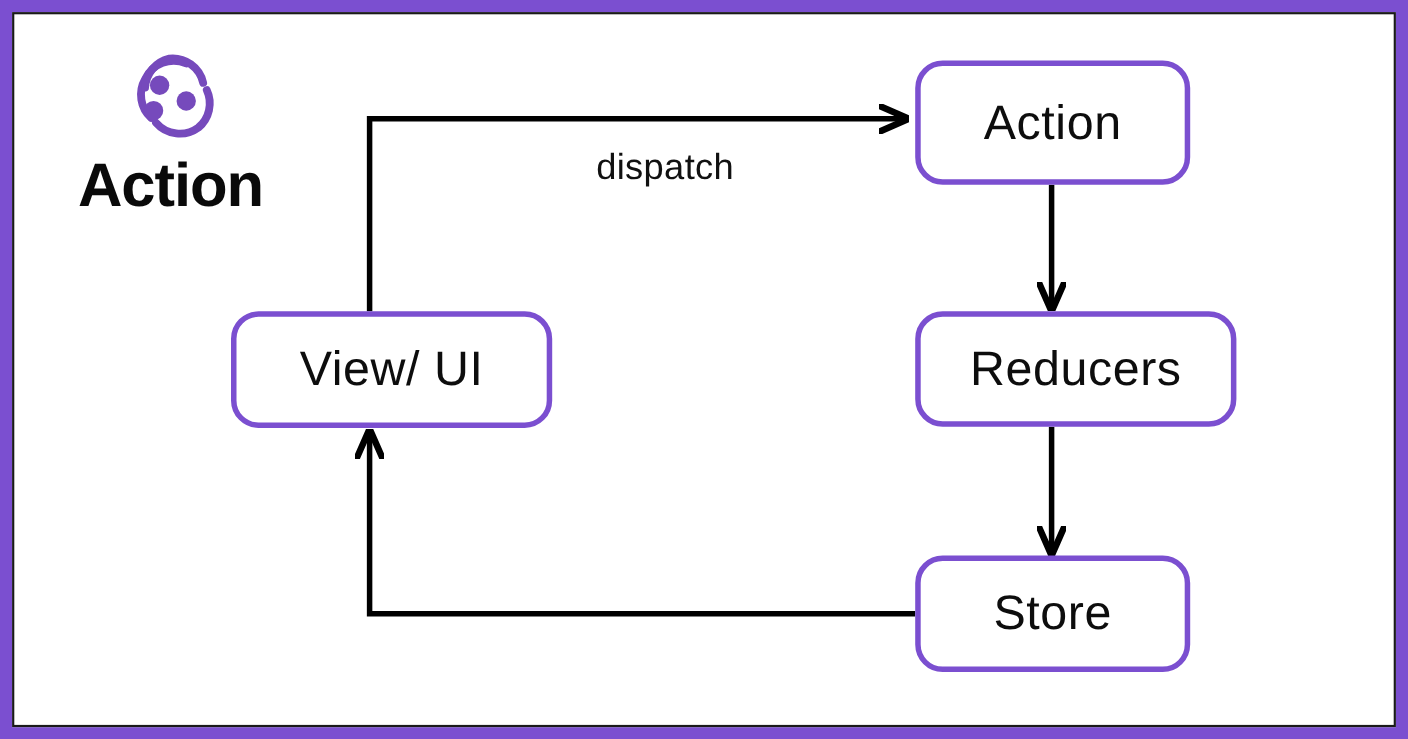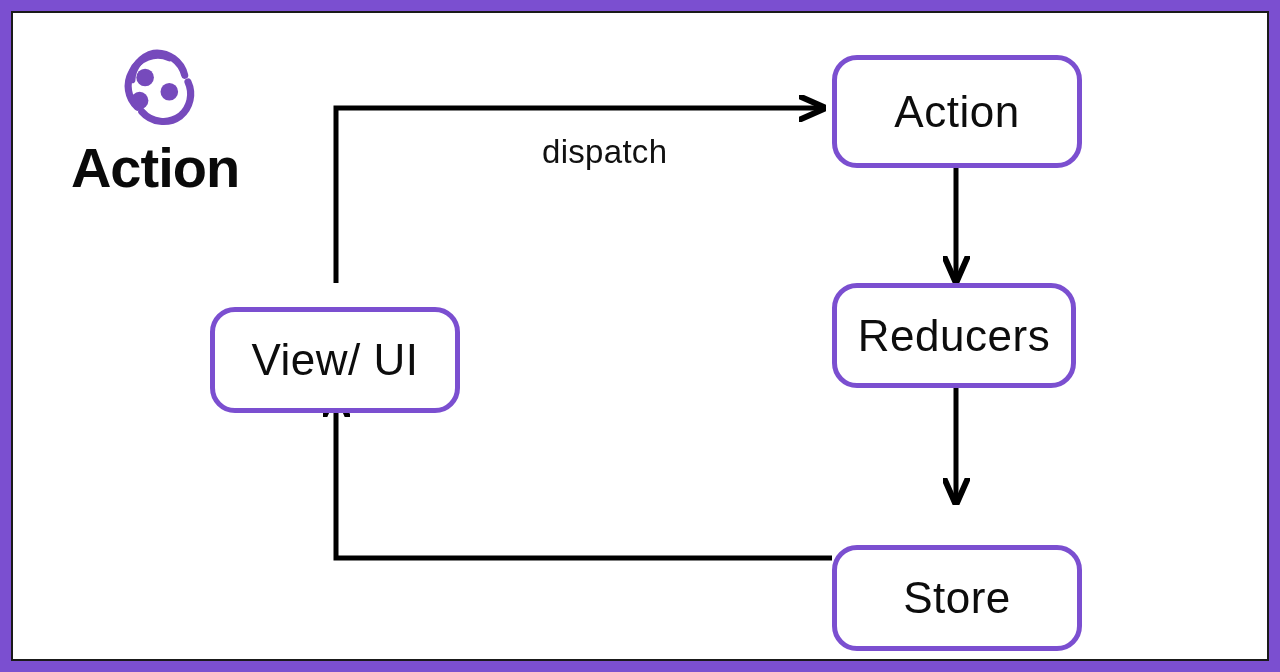--- a/index.html
+++ b/index.html
@@ -60,23 +60,23 @@
   .node-label {
     font-family: "Liberation Sans", sans-serif;
     font-size: 44px;
     font-weight: 400;
     color: #0d0d0d;
     letter-spacing: 0.5px;
     white-space: nowrap;
     line-height: 1;
   }
   #node-action   { left: 832px; top: 55px;  width: 250px; height: 113px; }
-  #node-reducers { left: 832px; top: 283px; width: 244px; height: 105px; }
-  #node-store    { left: 832px; top: 505px; width: 250px; height: 106px; margin-top: 40px; }
-  #node-view     { left: 210px; top: 283px; width: 250px; height: 106px; margin-top: 24px; }
+  #node-reducers { left: 832px; top: 283px; width: 292px; height: 105px; }
+  #node-store    { left: 832px; top: 505px; width: 250px; height: 106px; }
+  #node-view     { left: 210px; top: 283px; width: 292px; height: 106px; }
 
   
   .edge-label {
     position: absolute;
     font-family: "Liberation Sans", sans-serif;
     font-size: 33px;
     color: #111111;
     white-space: nowrap;
     letter-spacing: 0.3px;
   }

